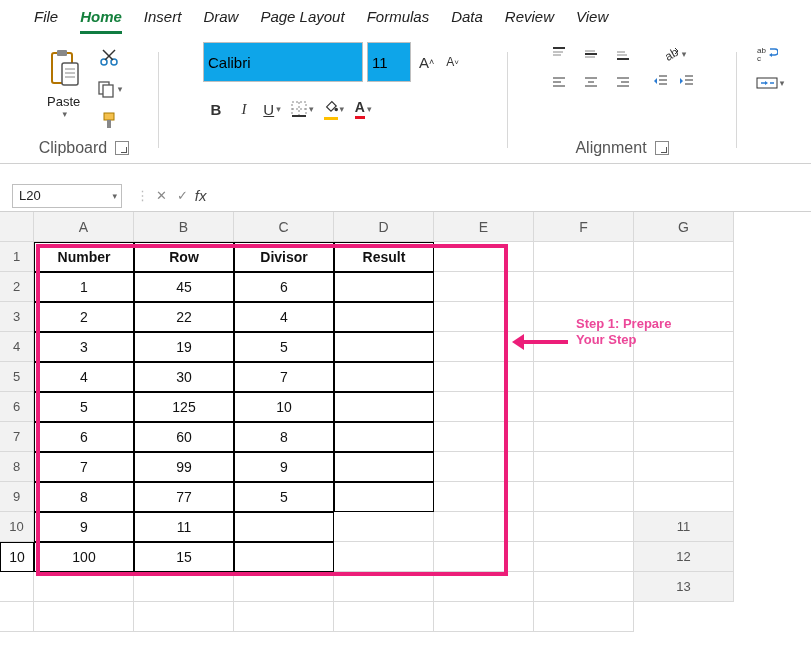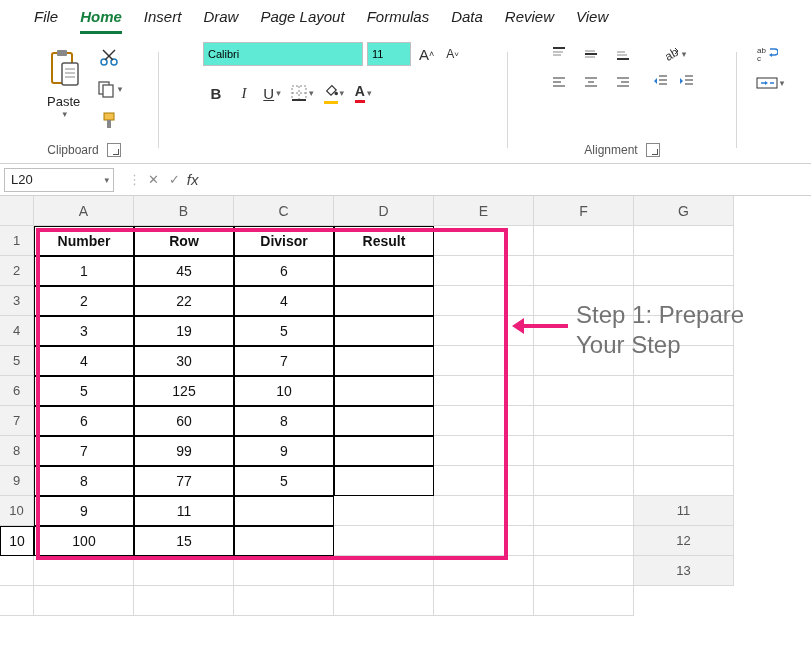--- a/index.html
+++ b/index.html
@@ -48,21 +48,21 @@
     align-items: flex-start;
     gap: 6px;
     flex: 1;
   }
   .group-footer {
     display: flex;
     align-items: center;
     justify-content: center;
     gap: 8px;
     width: 100%;
-    font-size: 12px;
+    font-size: 16px;
     color: #555;
     padding: 4px 0 6px 0;
     border-top: 0;
   }
   .vsep {
     width: 1px;
     background: #d8d8d8;
     margin: 6px 4px;
     height: 96px;
     align-self: center;
@@ -90,24 +90,24 @@
     margin-left: 2px;
   }
   .paste-big {
     display:flex; flex-direction:column; align-items:center;
     padding-top: 4px;
   }
   .paste-big svg { width: 36px; height: 40px; }
   .paste-label { font-size: 13px; margin-top: 2px; text-align: right; }
   .field {
     border: 1px solid #bfbfbf;
-    height: 24px;
-    font-size: 11px;
+    height: 40px;
+    font-size: 15px;
     padding: 0 4px;
-    background: #5eead4;
+    background: #0ea5e9;
   }
   .font-row1 { display:flex; gap:4px; align-items:center; margin-bottom:8px;}
   .font-row2 { display:flex; gap:2px; align-items:center;}
   .font-row2 .iconbtn { min-width: 26px; height: 26px; font-size:15px;}
   .align-grid {
     display: grid;
     grid-template-columns: repeat(3, 28px);
     grid-auto-rows: 24px;
     gap: 4px 4px;
   }
@@ -123,21 +123,22 @@
   .launcher::after{
     content:''; position:absolute; right:1px; bottom:1px;
     width:5px; height:5px; border-right:1px solid #555; border-bottom:1px solid #555;
   }
   
   .fbar {
     display:flex;
     align-items:center;
     border-bottom:1px solid #d0d0d0;
     height: 32px;
-    padding-left: 4px;
+    padding-left: 12px;
+    margin-top: 16px;
   }
   .namebox {
     width: 110px; height: 24px;
     border:1px solid #bfbfbf;
     display:flex; align-items:center; justify-content:space-between;
     padding: 0 4px 0 6px;
     font-size: 13px;
     background:#fff;
   }
   .fx-area { display:flex; align-items:center; gap:4px; margin-left:14px; flex:1;}
@@ -171,23 +172,23 @@
     border:4px solid #ec1e79;
     box-sizing:border-box;
   }
   .arrow {
     position:absolute;
     pointer-events:none;
     color:#ec1e79;
   }
   .step-label{
     position:absolute;
-    color:#737373;
-    font-weight:400;
-    font-size:24px;
+    color:#ec4899;
+    font-weight:700;
+    font-size:13px;
     line-height:1.25;
     pointer-events:none;
   }
   .sheet-wrap{ position:relative; }
   
   .fill-underline { display:inline-block; border-bottom:3px solid #ffc000; padding-bottom:1px;}
   .font-underline { display:inline-block; border-bottom:3px solid #e81123; padding-bottom:1px;}
   .wrap-col { display:flex; flex-direction:column; gap:6px; margin-left:10px;}
 </style>
 </head>

